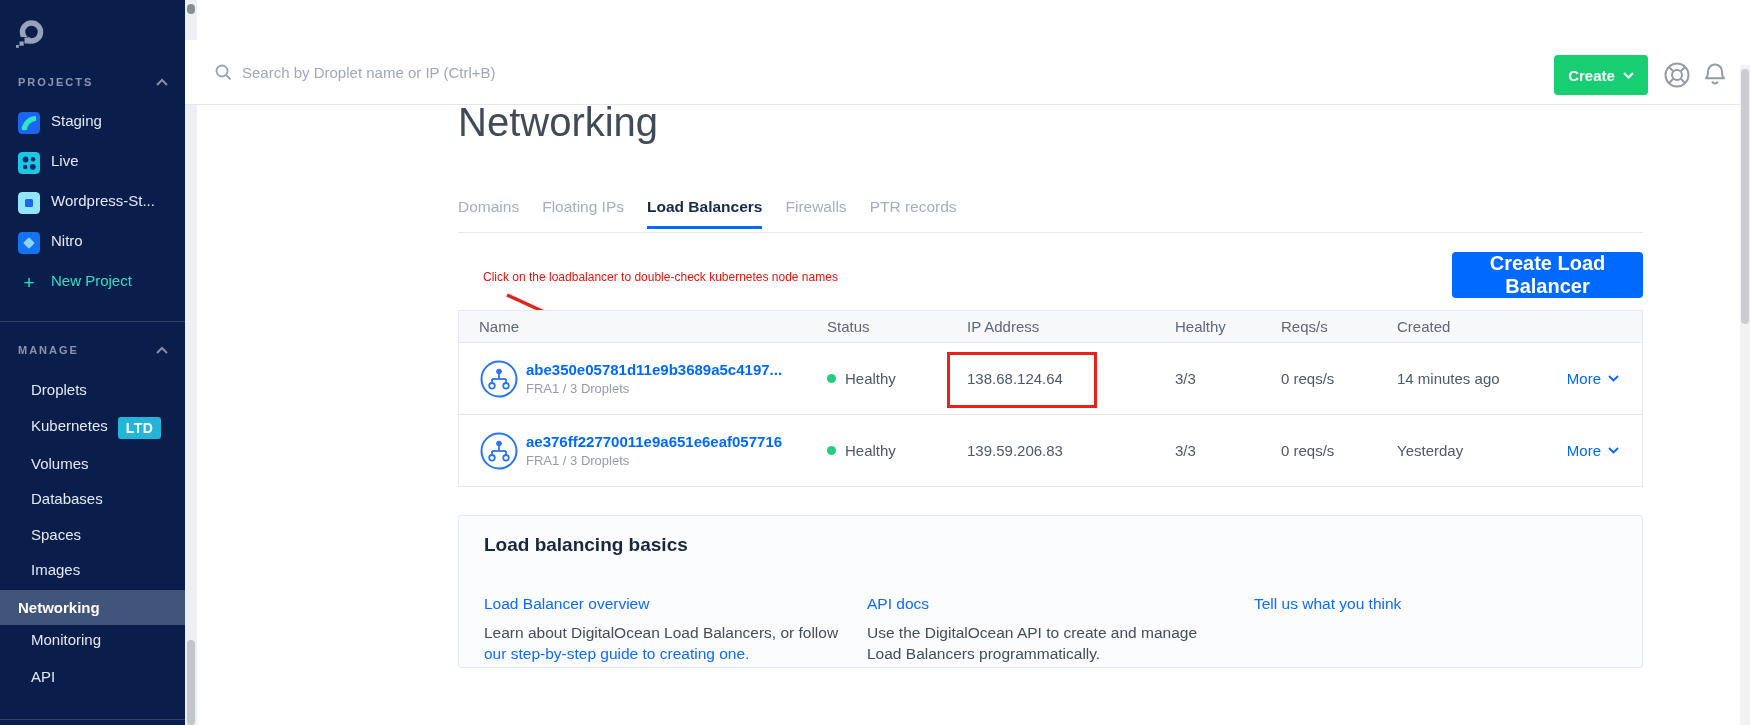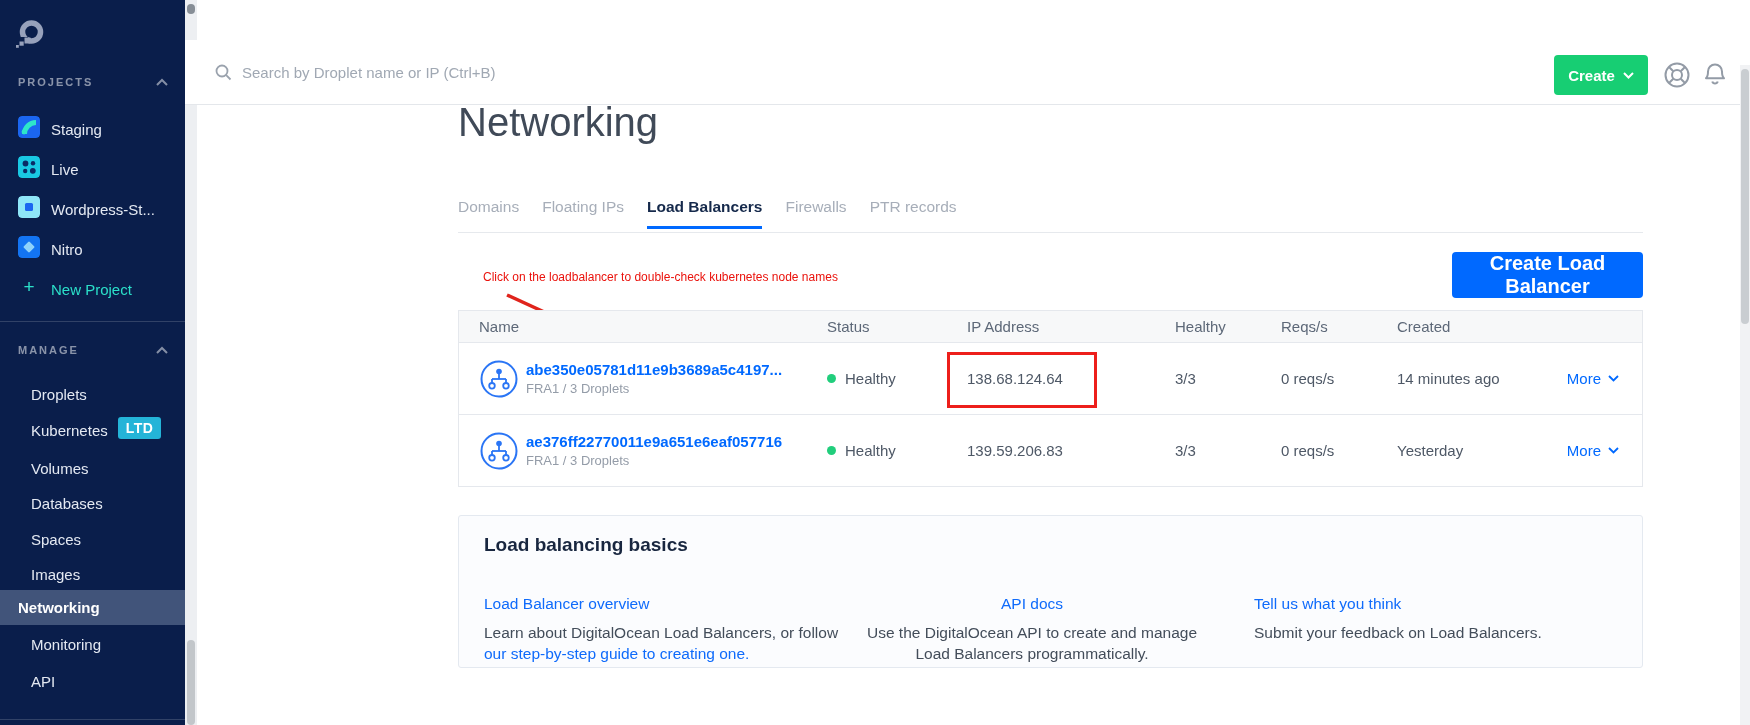--- a/index.html
+++ b/index.html
@@ -5,21 +5,21 @@
   * { margin:0; padding:0; box-sizing:border-box; }
   html,body { width:1750px; height:725px; overflow:hidden; }
   body { font-family:"Liberation Sans", sans-serif; background:#fff; position:relative; }
   #app { position:absolute; inset:0; width:1750px; height:725px; }
 
   
   .sidebar { position:absolute; left:0; top:0; width:185px; height:725px; background:#0a1e4b; }
   .do-logo { position:absolute; left:15px; top:18px; }
   .side-header { position:absolute; left:18px; right:16px; display:flex; justify-content:space-between; align-items:center;
     color:rgba(255,255,255,0.52); font-size:11px; letter-spacing:2px; font-weight:700; cursor:pointer; }
-  .side-item { position:absolute; left:0; width:175px; height:26px; display:flex; align-items:flex-end; padding-left:18px;
+  .side-item { position:absolute; left:0; width:175px; height:26px; display:flex; align-items:flex-start; padding-left:18px;
     color:#e4e9f2; font-size:15px; cursor:pointer; }
   .proj-icon { width:22px; height:22px; border-radius:4px; margin-right:11px; flex:0 0 22px; }
   .new-project { color:#2be0c9; }
   .plus-glyph { width:22px; margin-right:11px; font-size:19px; font-weight:400; color:#2be0c9; text-align:center; }
   .side-divider { position:absolute; left:0; width:185px; height:1px; background:rgba(255,255,255,0.16); }
   .manage-item { height:22px;margin-left:13px; }
   .active-bar { position:absolute; left:0; top:590px; width:185px; height:35px; background:#41547a; }
   .active-bar .label { position:absolute; left:18px; top:0; line-height:35px; color:#fff; font-size:15px; font-weight:700; }
   .ltd-badge { display:inline-block; margin-left:10px; background:#24b4d8; color:#fff; font-size:14px; font-weight:700;
     letter-spacing:0.5px; padding:3px 8px; border-radius:3px; }
@@ -69,21 +69,21 @@
   .ip-redbox { position:absolute; left:489px; top:42px; width:150px; height:56px; border:3px solid #ed1f1b; pointer-events:none; }
 
   
   .basics { position:absolute; left:458px; top:515px; width:1185px; height:153px; background:#fbfcfe; border:1px solid #e4e9f0; border-radius:3px; }
   .basics-title { position:absolute; left:25px; top:18px; font-size:19px; font-weight:700; color:#18263f; }
   .b-col { position:absolute; top:77px; width:360px; font-size:15.5px; line-height:21px; }
   .b-col .b-link { color:#0f6bfb; text-decoration:none; cursor:pointer; display:inline-block; }
   .b-col .b-text { color:#434d5a; margin-top:8px; }
   .b-col .b-text a { color:#0f6bfb; text-decoration:none; cursor:pointer; }
   .b-col1 { left:25px; width:410px; }
-  .b-col2 { left:408px; width:330px;text-align:center; }
+  .b-col2 { left:408px; width:330px; }
   .b-col3 { left:795px; width:360px; }
 </style>
 </head>
 <body>
 
 <div id="app">
 
   <nav class="sidebar">
     <div class="do-logo">
       <svg width="32" height="32" viewBox="0 0 32 32">
@@ -335,17 +335,16 @@
       </div>
     </div>
 
     <div class="b-col b-col2">
       <a class="b-link">API docs</a>
       <div class="b-text">Use the DigitalOcean API to create and manage Load Balancers programmatically.</div>
     </div>
 
     <div class="b-col b-col3">
       <a class="b-link">Tell us what you think</a>
-      <div class="b-text">Submit your feedback on Load Balancers.</div>
     </div>
   </section>
 
 </div>
 
 </body></html>

